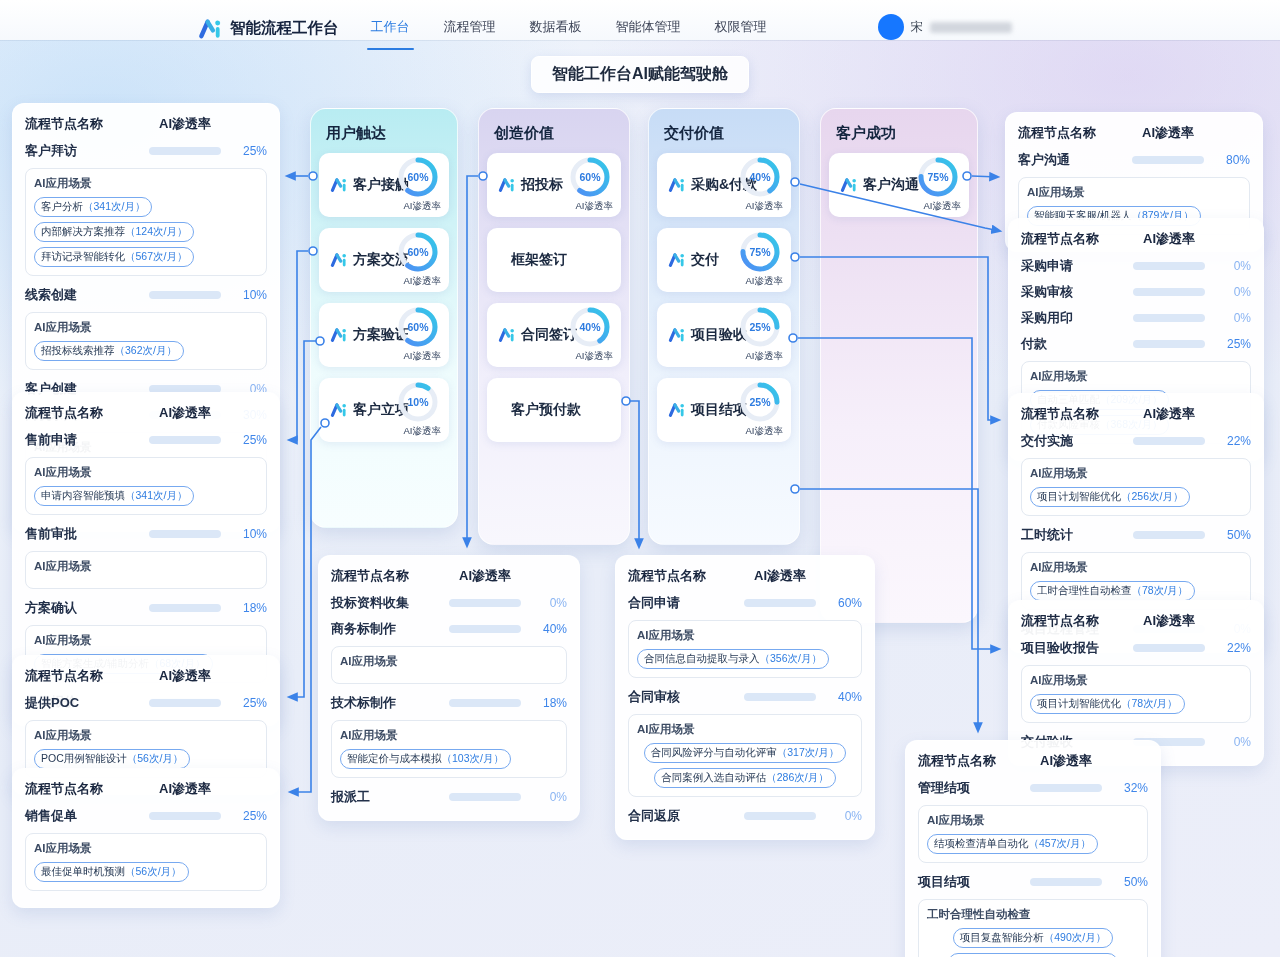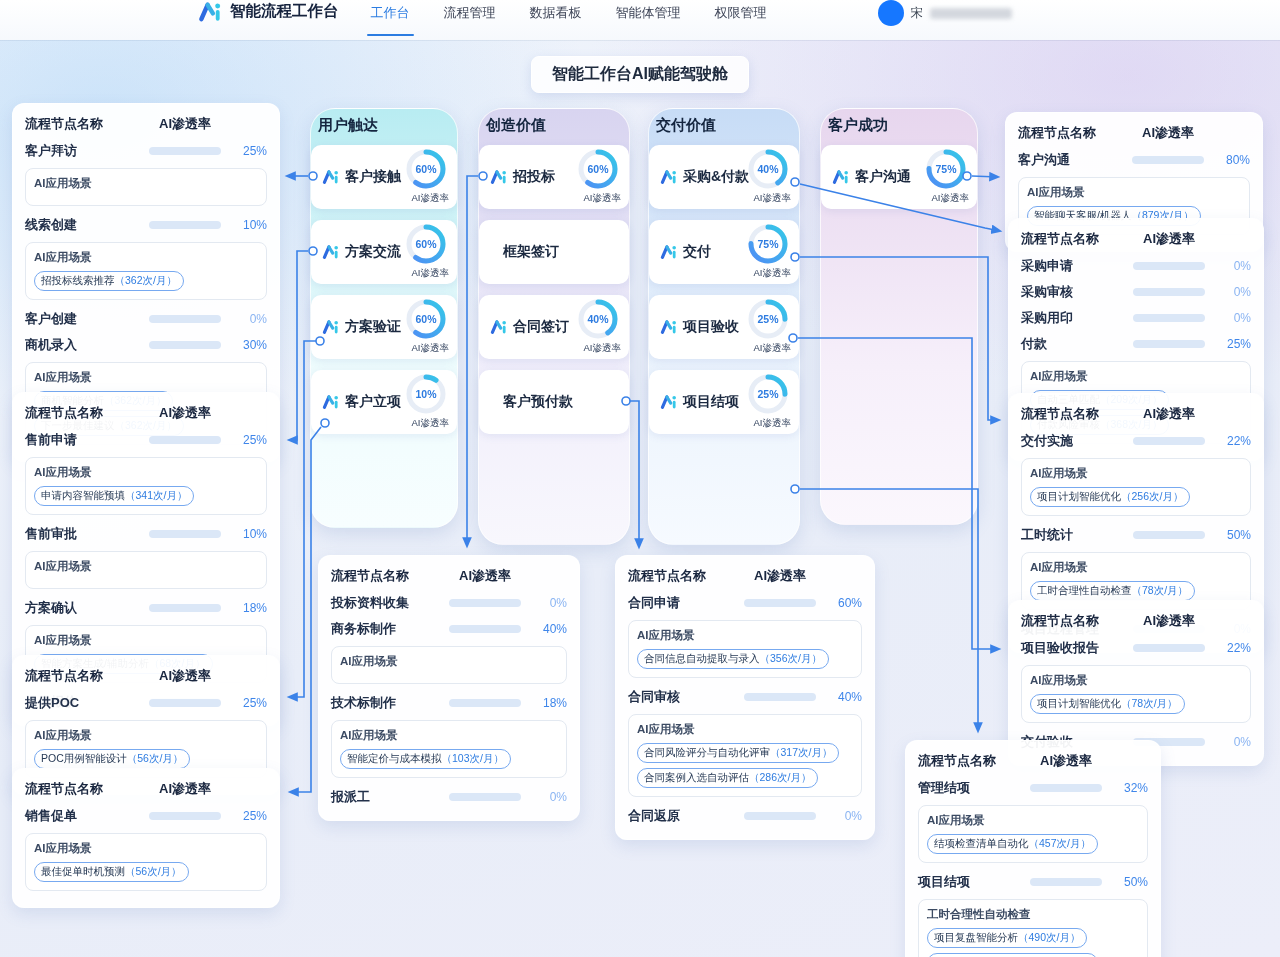--- a/index.html
+++ b/index.html
@@ -7,38 +7,38 @@
     width:1280px;height:957px;position:relative;overflow:hidden;
     font-family:"Liberation Sans","DejaVu Sans",sans-serif;
     background:
       radial-gradient(900px 520px at 88% 8%, rgba(205,180,235,.38), transparent 60%),
       radial-gradient(820px 520px at 8% 12%, rgba(145,200,246,.38), transparent 60%),
       linear-gradient(160deg,#f1f5fc,#e8edf8 55%,#ecEEf9);
     color:#1c2940;
   }
   
   .nav{position:absolute;top:0;left:0;right:0;height:40px;background:linear-gradient(#ffffff,#f6f9fd);
-    box-shadow:0 1px 0 rgba(30,60,120,.08);display:flex;align-items:flex-start;z-index:5;}
+    box-shadow:0 1px 0 rgba(30,60,120,.08);display:flex;align-items:flex-end;z-index:5;}
   .brand{display:flex;align-items:center;gap:7px;margin-left:198px;}
   .brand-name{font-size:15.5px;font-weight:bold;color:#16233e;}
   .tabs{display:flex;gap:30px;margin-left:30px;}
   .tab{position:relative;font-size:13px;color:#3c4356;cursor:pointer;padding:4px 2px;}
   .tab.active{color:#2b7ce1;font-weight:normal;}
   .tab.active::after{content:"";position:absolute;left:-2px;right:-2px;bottom:-10px;height:2px;background:#2b7ce1;border-radius:1px;}
   .user{margin-left:auto;margin-right:268px;display:flex;align-items:center;gap:7px;}
   .avatar{width:26px;height:26px;border-radius:50%;background:#1677ff;}
   .uname{font-size:12.5px;color:#36404f;}
   .ublur{width:82px;height:11px;border-radius:3px;background:#b9bfc9;filter:blur(2px);opacity:.6;}
   
   .banner{position:absolute;top:56px;left:50%;transform:translateX(-50%);
     background:rgba(255,255,255,.85);border:1px solid #fff;border-radius:8px;
     box-shadow:0 4px 12px rgba(100,130,200,.20);padding:7px 20px;font-size:16px;font-weight:bold;color:#1e2a3e;z-index:4;}
   
-  .stage{position:absolute;border-radius:25px;border:1px solid rgba(255,255,255,.75);
-    box-shadow:0 6px 18px rgba(90,120,190,.18);box-sizing:border-box;z-index:2;}
+  .stage{position:absolute;border-radius:16px;border:1px solid rgba(255,255,255,.75);
+    box-shadow:0 6px 18px rgba(90,120,190,.18);padding:8px;box-sizing:border-box;z-index:2;}
   .stage-title{font-size:15px;font-weight:bold;color:#14253f;margin:6px 0 10px 7px;line-height:20px;}
   .card{position:relative;background:#fff;border-radius:10px;height:64px;margin-bottom:11px;
     box-shadow:0 2px 8px rgba(80,110,180,.12);}
   .card-name{position:absolute;left:24px;top:50%;transform:translateY(-50%);font-size:14px;font-weight:bold;color:#1b2940;white-space:nowrap;}
   .card.has-ico .card-name{left:34px;}
   .card-ico{position:absolute;left:11px;top:50%;transform:translateY(-50%);width:18px;height:17px;}
   .donut{position:absolute;right:9px;top:2px;width:44px;height:44px;}
   .donut-label{position:absolute;right:8px;bottom:4px;font-size:9.5px;color:#30405c;}
   
   .panel{position:absolute;background:rgba(255,255,255,.94);border:1px solid rgba(255,255,255,.85);
@@ -48,21 +48,21 @@
   .p-head .h2{font-size:13px;font-weight:bold;color:#1a2740;grid-column:2;text-align:center;white-space:nowrap;}
   .p-row{display:grid;grid-template-columns:1fr 72px 40px;gap:6px;align-items:center;margin:8px 0;}
   .p-name{font-size:13px;font-weight:600;color:#22304a;white-space:nowrap;}
   .track{height:8px;border-radius:4px;background:#dbe7f7;overflow:hidden;}
   .fill{height:8px;border-radius:4px;background:linear-gradient(90deg,#5a9cf2,#3f87ee);}
   .pct{font-size:12px;color:#3f86ea;text-align:right;white-space:nowrap;}
   .pct.zero{color:#8ab4f2;}
   .scene{border:1px solid #e3e9f1;border-radius:8px;background:#fff;padding:7px 8px 8px;margin:2px 0 10px;}
   .scene-t{font-size:11.5px;font-weight:600;color:#3c4b63;margin-bottom:6px;}
   .chips{display:flex;flex-wrap:wrap;gap:5px;}
-  .chips.stack{flex-direction:row;align-items:center;}
+  .chips.stack{flex-direction:column;align-items:center;}
   .chip{border:1px solid #77a9f0;border-radius:13px;padding:2px 6px;font-size:10.5px;color:#273a55;white-space:nowrap;background:#fff;}
   .chip .c{color:#2e7ce0;}
   
   .wires{position:absolute;inset:0;z-index:3;pointer-events:none;}
   svg text{font-family:"Liberation Sans","DejaVu Sans",sans-serif;}
 </style>
 </head>
 <body>
 
 <svg width="0" height="0" style="position:absolute">
@@ -262,21 +262,21 @@
   </svg></span>
         <span class="card-name">项目结项</span>
         <div class="donut"><svg viewBox="0 0 44 44" width="44" height="44">
         <circle cx="22" cy="22" r="17" stroke="#e7edf6" stroke-width="5" fill="none"></circle>
         <circle cx="22" cy="22" r="17" stroke="url(#dg)" stroke-width="5" fill="none" stroke-linecap="round" transform="rotate(-90 22 22)" stroke-dasharray="26.7 106.8"></circle>
         <text x="22" y="26" text-anchor="middle" font-size="10.5" font-weight="bold" fill="#2e7ce0">25%</text>
           </svg></div>
         <span class="donut-label">AI渗透率</span>
       </div>
     </div>
-    <div class="stage" style="left: 820px; top: 108px; width: 158px; height: 417px; background: linear-gradient(rgb(231, 214, 238), rgb(246, 239, 250) 62%, rgb(251, 247, 253));">
+    <div class="stage" style="left: 820px; top: 108px; width: 158px; height: 515px; background: linear-gradient(rgb(231, 214, 238), rgb(246, 239, 250) 62%, rgb(251, 247, 253));">
       <div class="stage-title">客户成功</div>
       <div class="card has-ico">
         <span class="card-ico"><svg viewBox="0 0 26 24">
     <path d="M3.5 20 L10 5" stroke="#2e6be0" stroke-width="4.6" stroke-linecap="round" fill="none"></path>
     <path d="M10 5 L15.5 14" stroke="#39b0e6" stroke-width="4.6" stroke-linecap="round" fill="none"></path>
     <path d="M20.5 12.5 L20.5 19.5" stroke="#35c8e8" stroke-width="4" stroke-linecap="round" fill="none"></path>
     <circle cx="20.5" cy="6.2" r="2.6" fill="#35c8e8"></circle>
   </svg></span>
         <span class="card-name">客户沟通</span>
         <div class="donut"><svg viewBox="0 0 44 44" width="44" height="44">
@@ -294,20 +294,25 @@
         <span class="h1">流程节点名称</span>
         <span class="h2">AI渗透率</span>
       </div>
       <div class="p-row">
         <span class="p-name">客户拜访</span>
         <span class="track"><span class="fill" style="width: 25%;"></span></span>
         <span class="pct">25%</span>
       </div>
       <div class="scene">
         <div class="scene-t">AI应用场景</div>
+        <div class="chips">
+          <span class="chip"><span>客户分析</span><span class="c">（341次/月）</span></span>
+          <span class="chip"><span>内部解决方案推荐</span><span class="c">（124次/月）</span></span>
+          <span class="chip"><span>拜访记录智能转化</span><span class="c">（567次/月）</span></span>
+        </div>
       </div>
       <div class="p-row">
         <span class="p-name">线索创建</span>
         <span class="track"><span class="fill" style="width: 10%;"></span></span>
         <span class="pct">10%</span>
       </div>
       <div class="scene">
         <div class="scene-t">AI应用场景</div>
         <div class="chips">
           <span class="chip"><span>招投标线索推荐</span><span class="c">（362次/月）</span></span>

